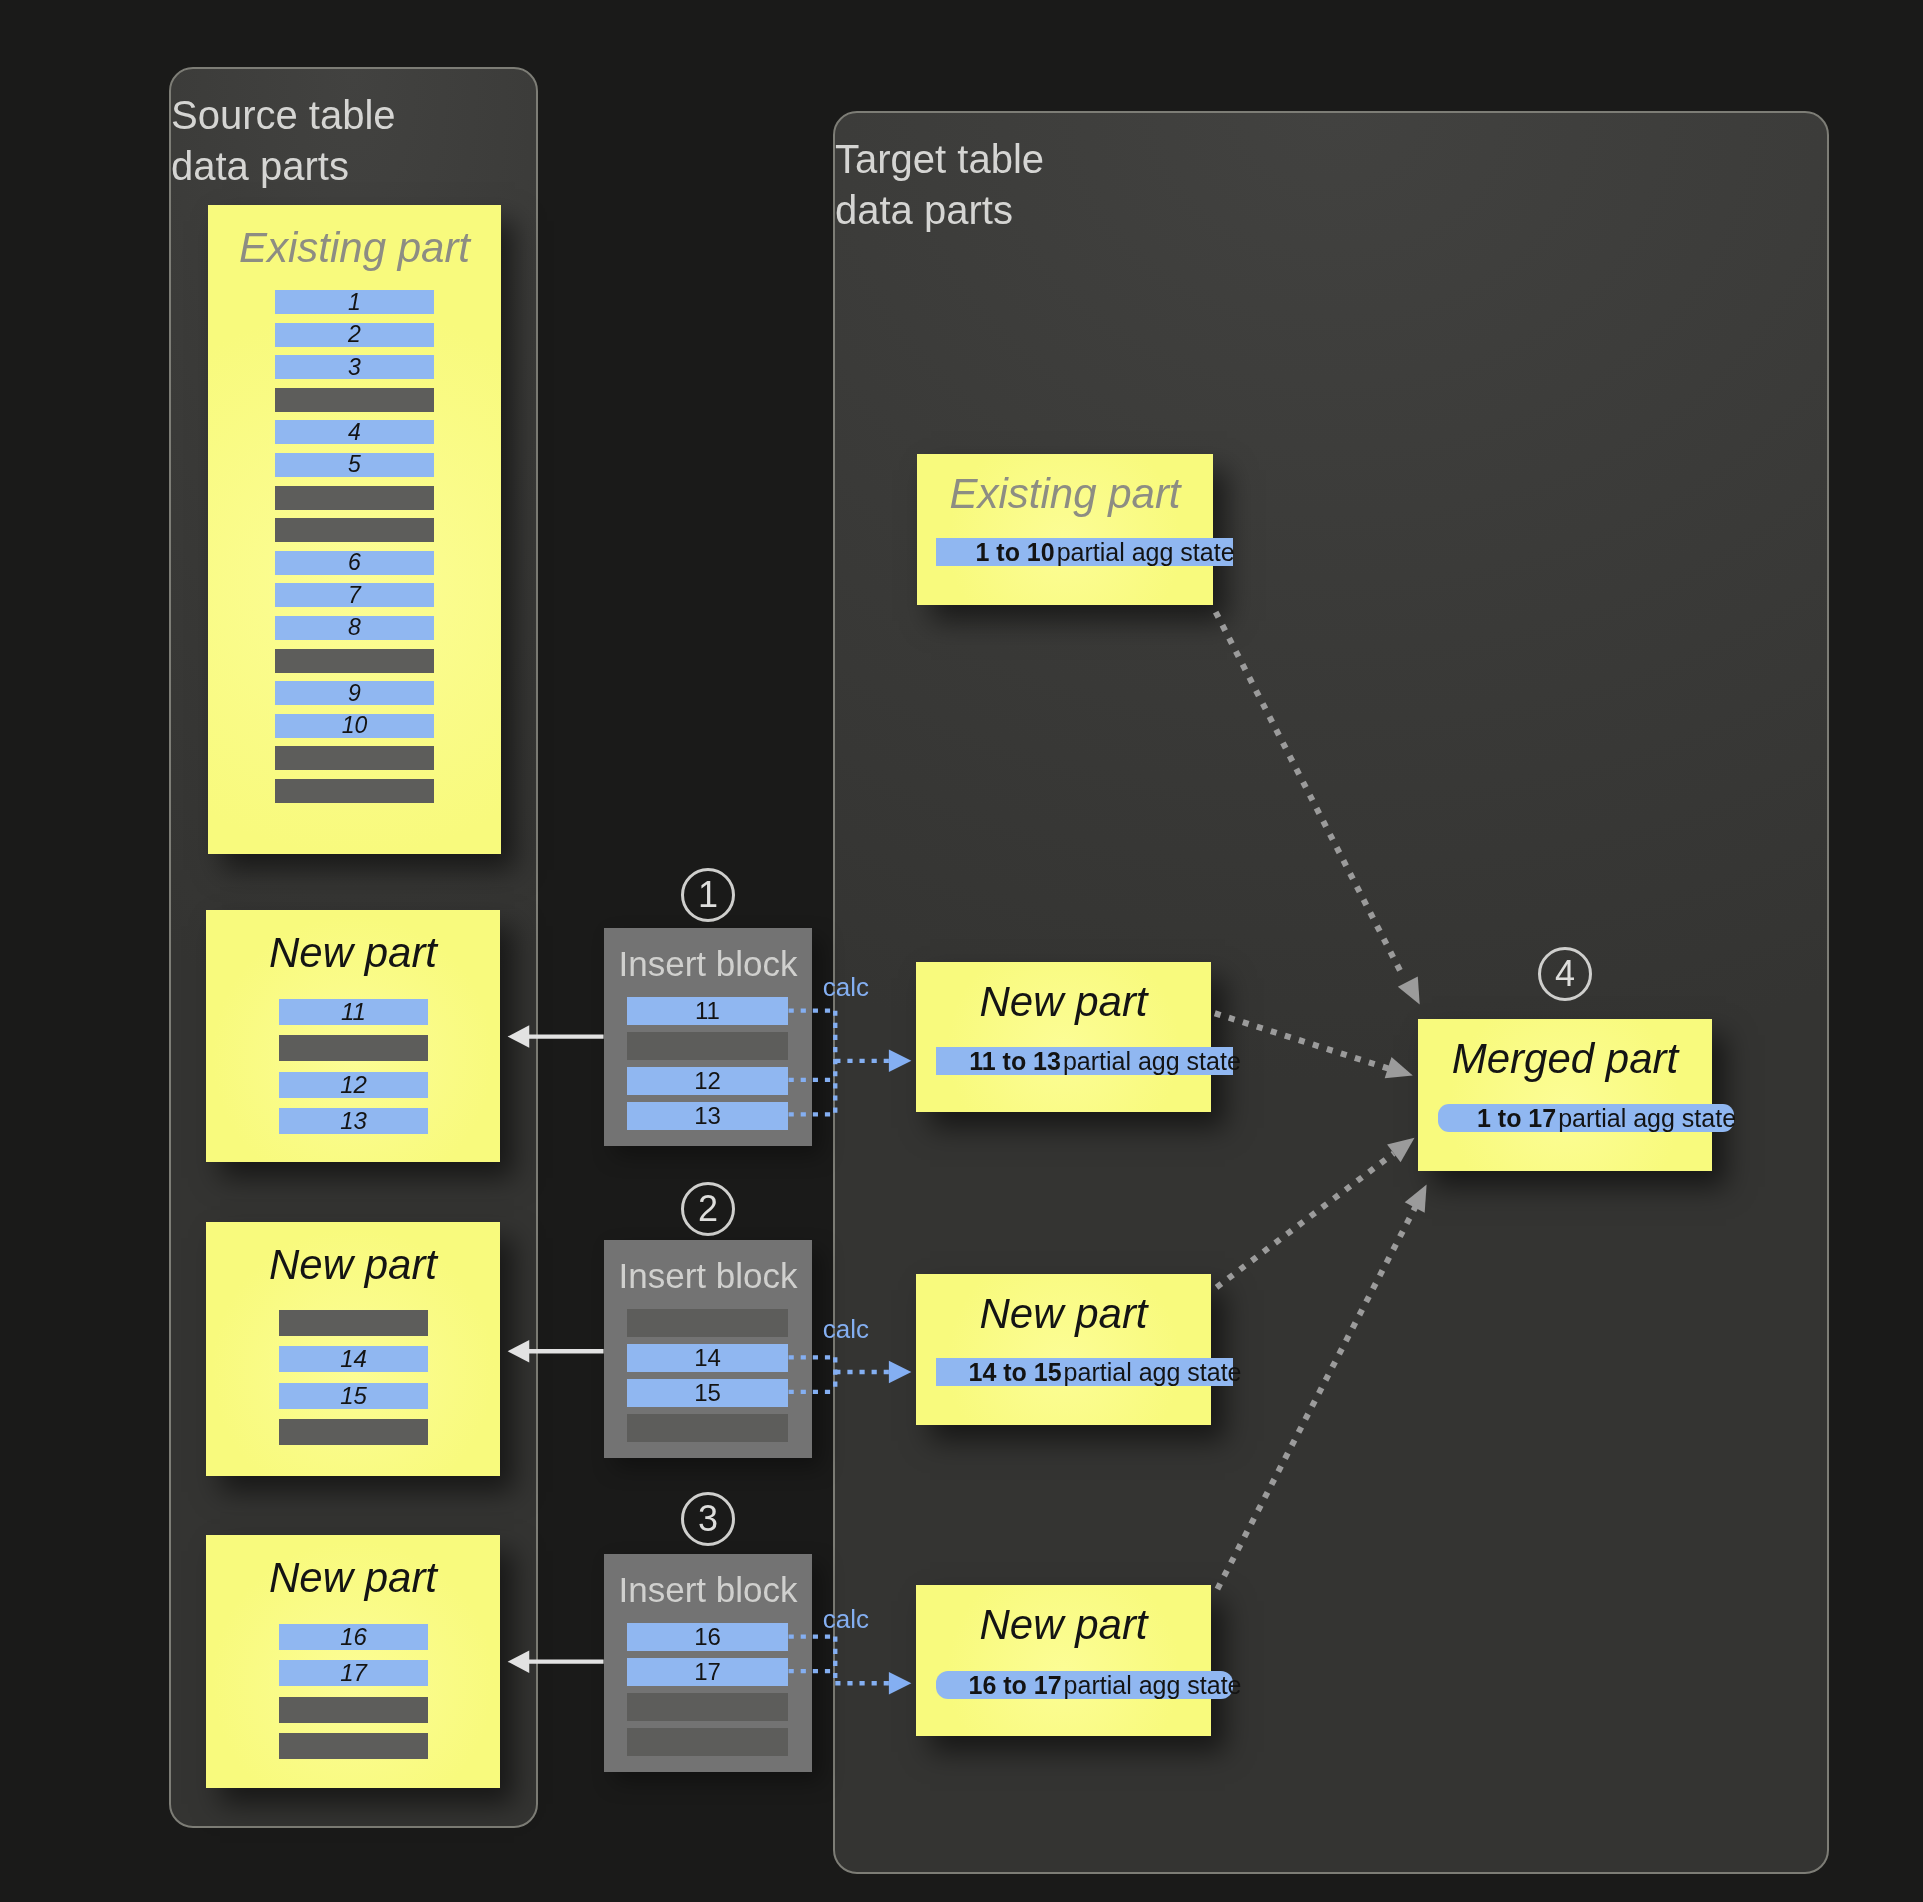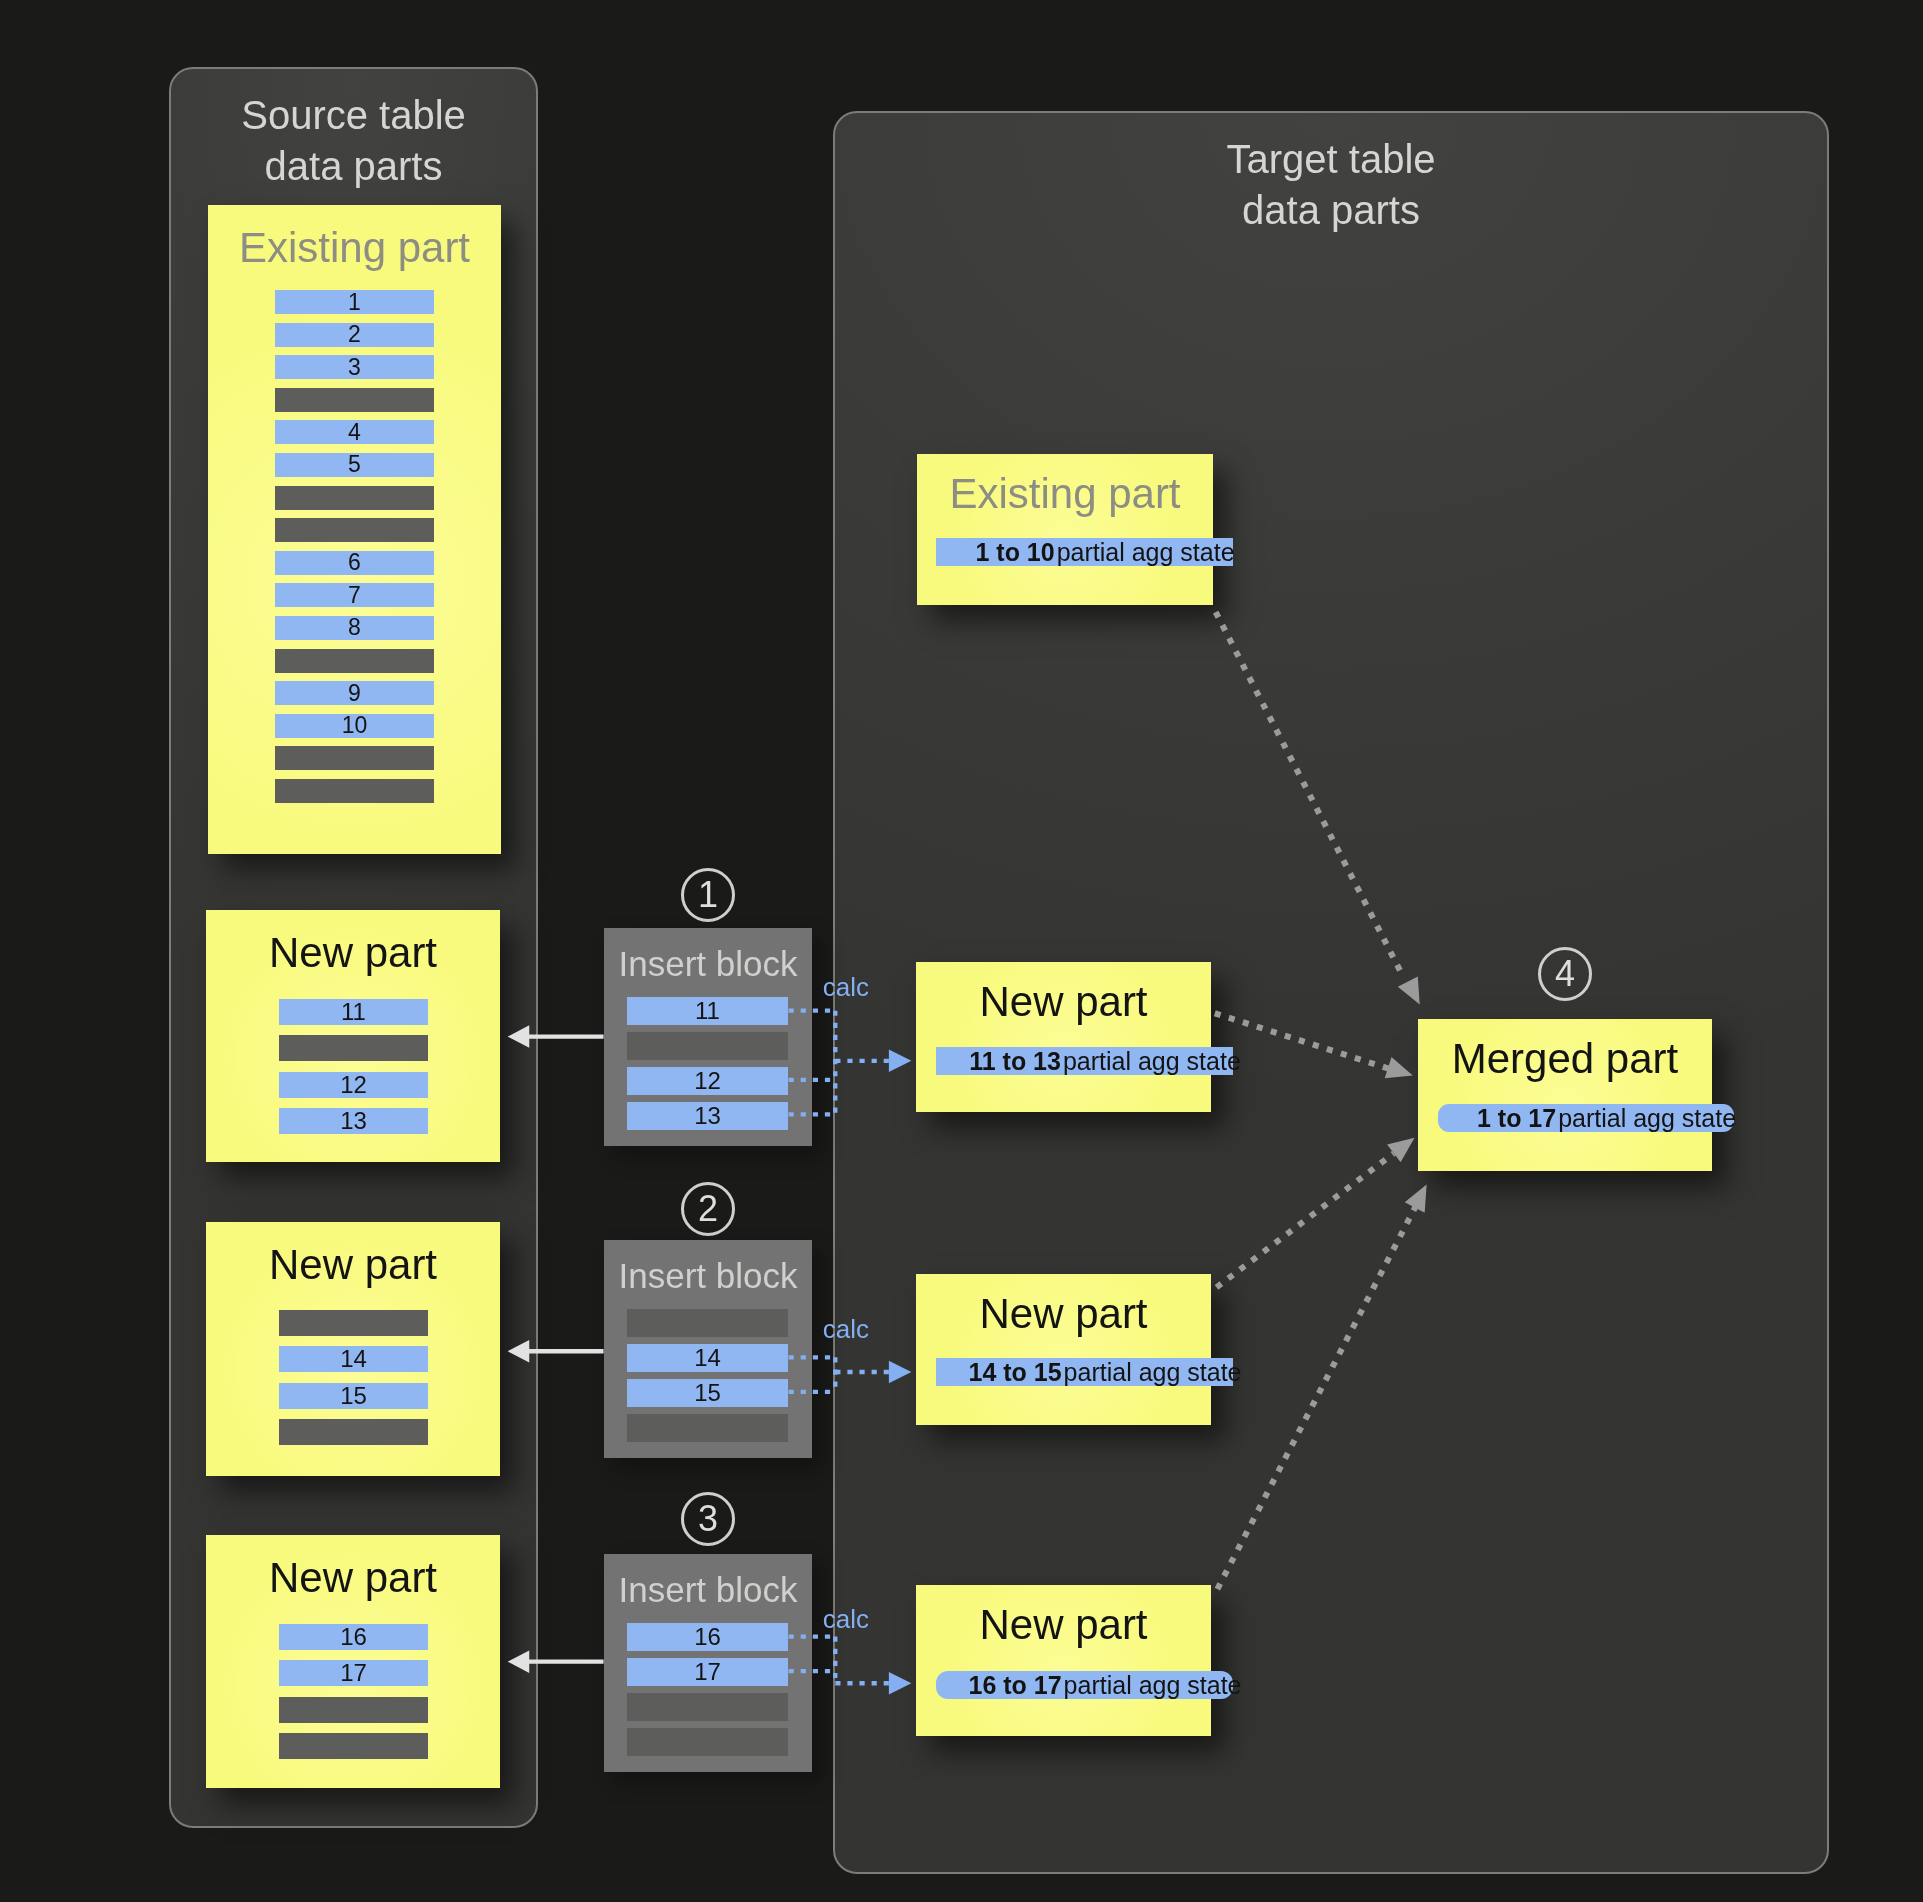--- a/index.html
+++ b/index.html
@@ -9,27 +9,28 @@
     font-family:"Liberation Sans", sans-serif;
   }
   .panel{
     position:absolute;
     background:radial-gradient(120% 55% at 50% 0%, #424240 0%, #3a3a38 55%, #343432 100%);
     border:2.6px solid #7d7d76;
     border-radius:24px;
     box-sizing:border-box;
   }
   .panel-title{
-    position:absolute;left:0;right:0;top:21px;text-align:center;
+    position:absolute;left:0;right:0;top:21px;text-align:left;
     font-size:40px;line-height:1.28;color:#d5d5d3;
   }
   .ybox{
     position:absolute;
     background:radial-gradient(circle at 50% 58%, #fcfd95 0%, #f8fa7d 68%);
     box-shadow:14px 15.6px 26px rgba(0,0,0,0.55);
+    font-style:italic;
   }
   .ybox .btitle{
     text-align:center;font-size:42px;color:#141414;margin-top:19px;
     white-space:nowrap;
   }
   .ybox .btitle.gray{color:#8d8d83;}
   .rows{position:absolute;}
   .row{
     background:#90b7f1;color:#141414;
     display:flex;align-items:center;justify-content:center;

